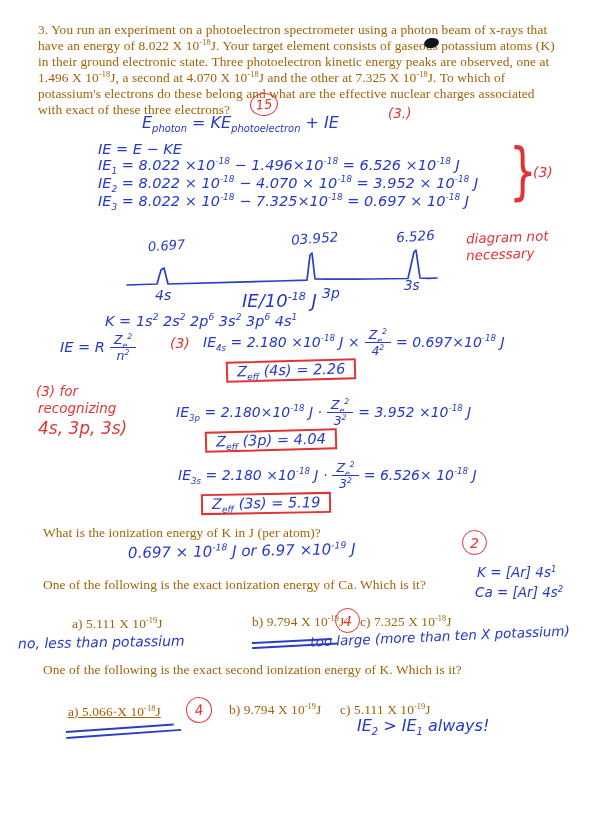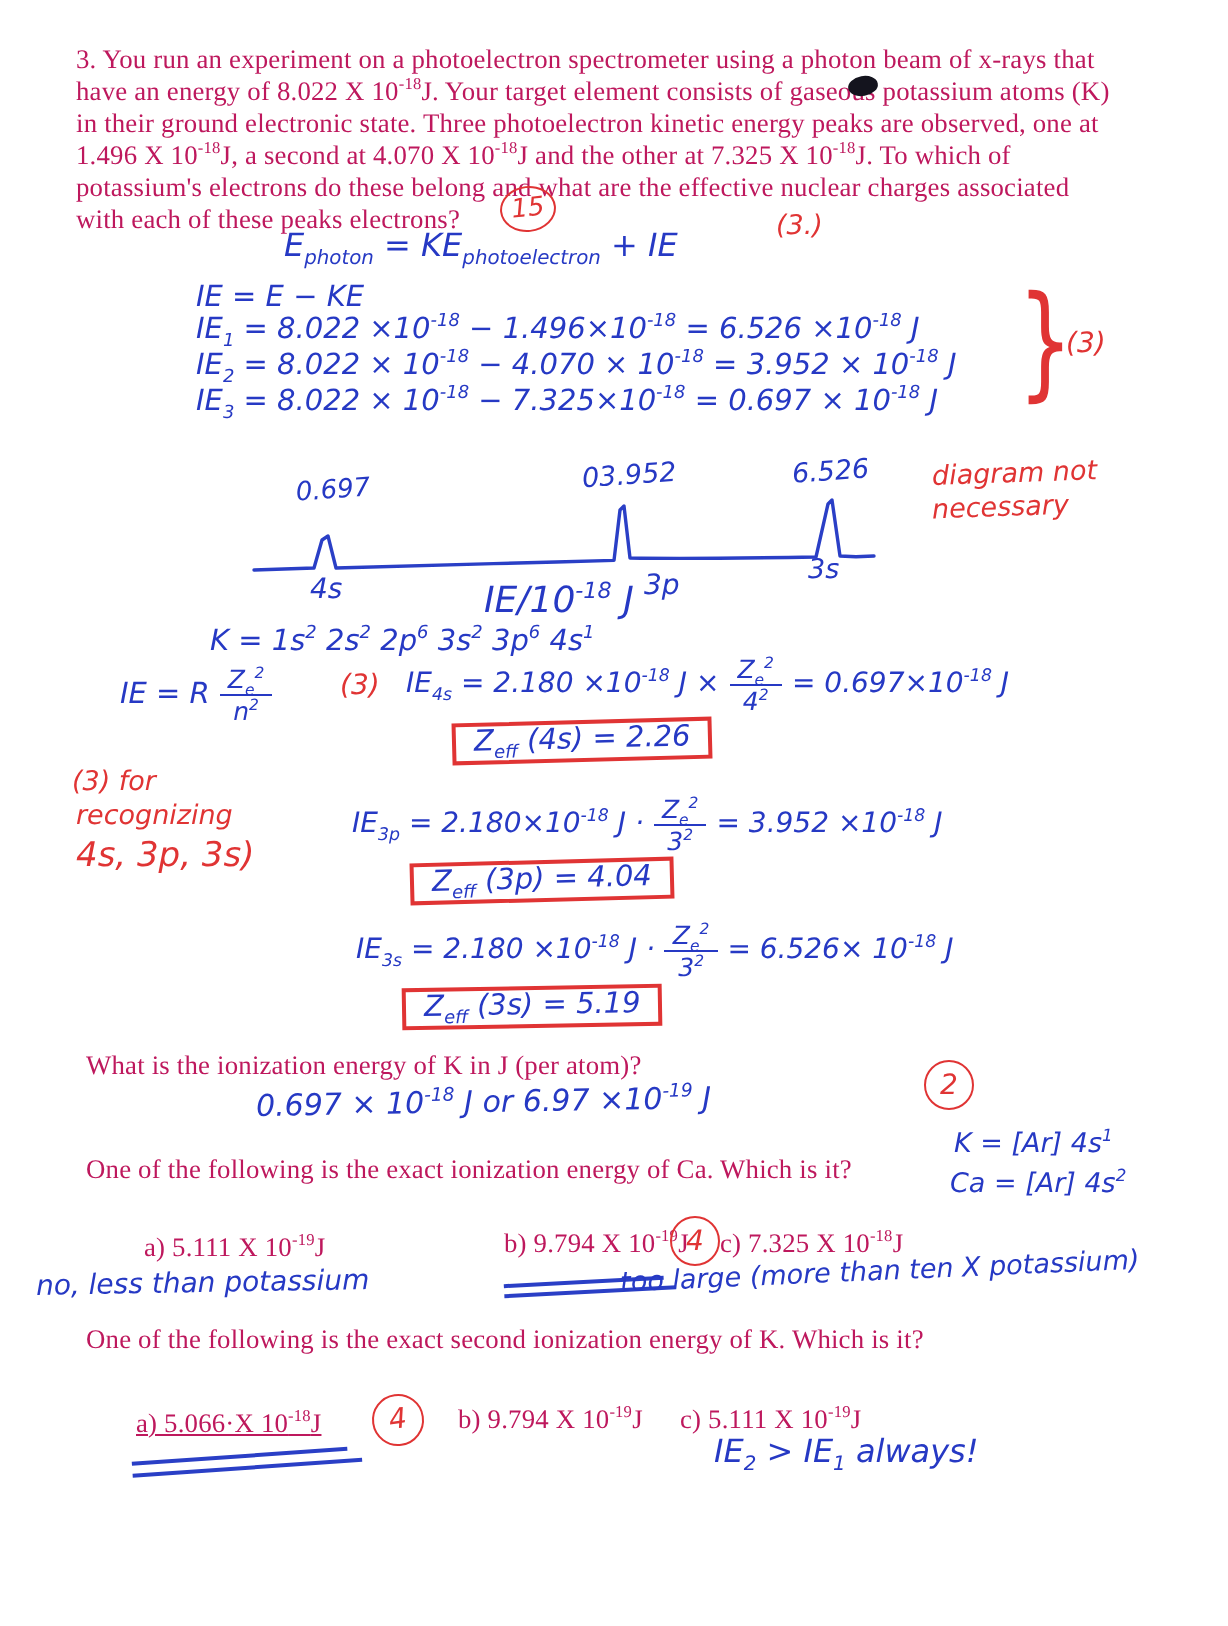--- a/index.html
+++ b/index.html
@@ -1,19 +1,19 @@
 <!DOCTYPE html>
 <html><head>
 <meta charset="utf-8">
 <style>
   html,body{margin:0;padding:0;background:#e8e8e8;}
   #page{position:relative;width:614px;height:813px;background:#ffffff;overflow:hidden;
         font-family:"Liberation Serif",serif;}
   .abs{position:absolute;white-space:nowrap;}
-  .print{font-family:"Liberation Serif",serif;font-size:13.4px;color:#be185d;letter-spacing:0.1px;}
+  .print{font-family:"Liberation Serif",serif;font-size:13.4px;color:#a16207;letter-spacing:0.1px;}
   .hw{font-family:"DejaVu Sans",sans-serif;font-style:italic;color:#2639c4;}
   .hwr{font-family:"DejaVu Sans",sans-serif;font-style:italic;color:#e03434;}
   sup{font-size:0.62em;vertical-align:super;line-height:0;}
   sub{font-size:0.62em;vertical-align:sub;line-height:0;}
   .circle{display:inline-flex;align-items:center;justify-content:center;
           border:1.6px solid #e03434;border-radius:50%;color:#e03434;
           font-family:"DejaVu Sans",sans-serif;font-style:italic;}
   .redbox{border:2px solid #e03434;padding:0px 9px 1px 9px;color:#2639c4;
           font-family:"DejaVu Sans",sans-serif;font-style:italic;font-size:14.5px;}
   .frac{display:inline-flex;flex-direction:column;align-items:center;vertical-align:middle;
@@ -27,21 +27,21 @@
 <body>
 
 <div id="page">
 
   <div>
     <div class="abs print" style="left:38px;top:22px;">3.  You run an experiment on a photoelectron spectrometer using a photon beam of x-rays that</div>
     <div class="abs print" style="left:38px;top:38px;">have an energy of 8.022 X 10<sup>-18</sup>J.  Your target element consists of gaseous potassium atoms (K)</div>
     <div class="abs print" style="left:38px;top:54px;">in their ground electronic state.  Three photoelectron kinetic energy peaks are observed, one at</div>
     <div class="abs print" style="left:38px;top:70px;">1.496 X 10<sup>-18</sup>J, a second at  4.070 X 10<sup>-18</sup>J and the other at 7.325 X 10<sup>-18</sup>J.  To which of</div>
     <div class="abs print" style="left:38px;top:86px;">potassium's electrons do these belong and what are the effective nuclear charges associated</div>
-    <div class="abs print" style="left:38px;top:102px;">with each of these peaks electrons?</div>
+    <div class="abs print" style="left:38px;top:102px;">with exact of these three electrons?</div>
   </div>
   <div class="blot" style="left:424px;top:38px;width:15px;height:10px;transform:rotate(-10deg);"></div>
 
   <div class="abs circle" style="left:250px;top:93px;width:26px;height:21px;font-size:13px;transform:rotate(-6deg);">15</div>
 
   <div class="abs hw" style="left:142px;top:113px;font-size:16px;">E<sub>photon</sub>  =  KE<sub>photoelectron</sub>  + IE</div>
   <div class="abs hwr" style="left:388px;top:105px;font-size:13.5px;">(3.)</div>
 
   <div class="abs hw" style="left:98px;top:141px;font-size:14.5px;">IE  =  E − KE</div>
   <div class="abs hw" style="left:98px;top:157px;font-size:14.5px;">IE<sub>1</sub> =  8.022 ×10<sup>-18</sup> − 1.496×10<sup>-18</sup> =  6.526 ×10<sup>-18</sup> J</div>

